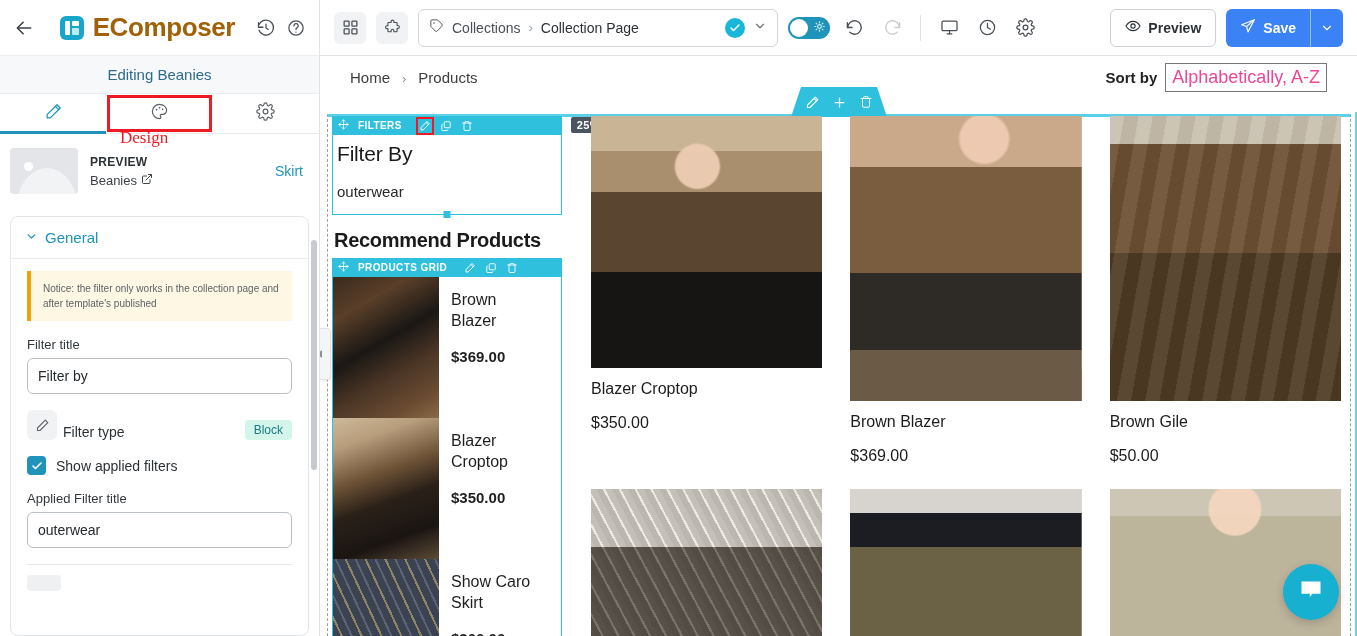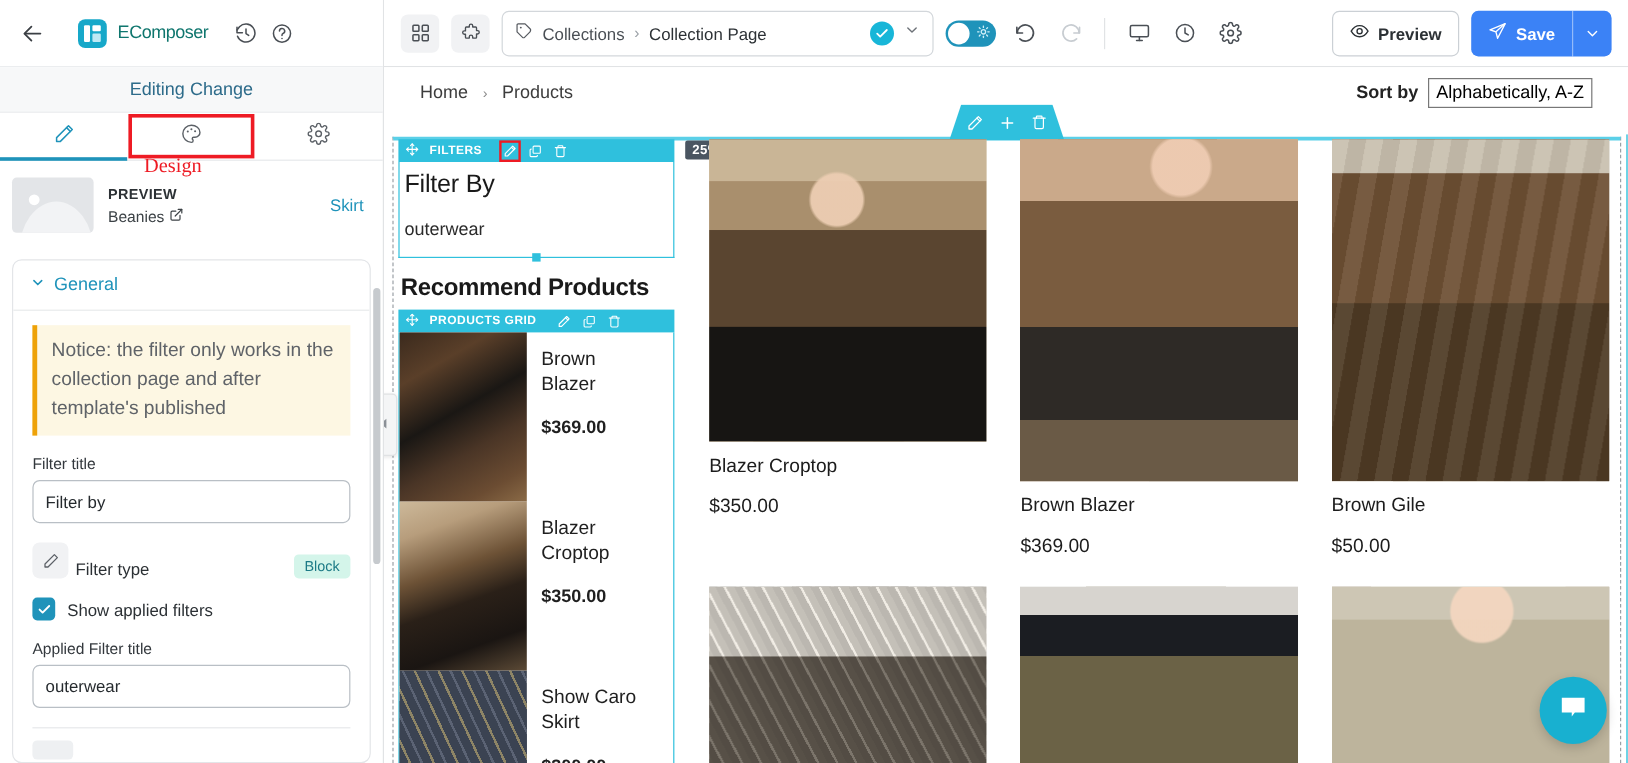--- a/index.html
+++ b/index.html
@@ -21,21 +21,21 @@
     position: relative;
   }
   .lp-header {
     height: 56px; display: flex; align-items: center;
     padding: 0 14px; gap: 10px;
     background: #fff; border-bottom: 1px solid #ebedef;
   }
   .back-arrow { width: 26px; height: 26px; display:flex; align-items:center; justify-content:center; cursor:pointer; color:#3b3f44;}
   .brand { display: flex; align-items: center; gap: 8px; margin-left: 14px; }
   .brand-logo { width: 26px; height: 26px; }
-  .brand-name { font-size: 15px; font-weight: 400; letter-spacing: -0.4px; color: #0f766e; }
+  .brand-name { font-size: 26px; font-weight: 700; letter-spacing: -0.4px; color: #a16207; }
   .hdr-icons { display: flex; align-items: center; gap: 12px; margin-left: 12px; color:#4a4f55; }
   .hdr-icons > span { cursor: pointer; display:flex; }
 
   .editing-title {
     height: 38px; display: flex; align-items: center; justify-content: center;
     font-size: 15px; color: #2d6b8a; background: #f7f8f9;
     border-bottom: 1px solid #ebedef;
   }
   .tabs { display: flex; height: 40px; border-bottom: 1px solid #e7e9eb; position: relative; }
   .tab { flex: 1; display: flex; align-items: center; justify-content: center; cursor: pointer; position: relative; color:#5c6167; }
@@ -64,21 +64,21 @@
   .preview-meta { flex: 1; }
   .preview-label { font-size: 12px; font-weight: 700; letter-spacing: .3px; color: #2c3135; }
   .preview-sub { font-size: 13px; color: #3c4246; margin-top: 4px; display:flex; align-items:center; gap:4px;}
   .change-link { color: #1f93ba; font-size: 14px; cursor: pointer; }
 
   .section-card { margin: 8px 10px 0 10px; border: 1px solid #e3e5e8; border-radius: 8px; flex:1; overflow:hidden;}
   .section-head { display:flex; align-items:center; gap:7px; padding: 12px 14px; font-size:15px; color:#1f93ba; cursor:pointer; border-bottom:1px solid #e8eaec;}
   .section-body { padding: 12px 16px; }
   .notice {
     background: #fdf7e3; border-left: 4px solid #eea208;
-    padding: 10px 12px; font-size: 16px; color: #5f6368; line-height: 1.5;
+    padding: 10px 12px; font-size: 10px; color: #5f6368; line-height: 1.5;
     margin-bottom: 16px;
   }
   .fld-label { font-size: 13px; color: #33383d; margin-bottom: 6px; }
   .txt-input {
     width: 100%; height: 36px; border: 1px solid #b9bfc5; border-radius: 6px;
     padding: 0 10px; font-size: 14px; color: #252a2e; background:#fff;
     font-family: "Liberation Sans", sans-serif;
   }
   .row-filtertype { display:flex; align-items:flex-end; gap:6px; margin-top:16px; }
   .sq-icon { width:30px; height:30px; border-radius:6px; background:#f1f2f4; display:flex; align-items:center; justify-content:center; color:#5c6167;}
@@ -139,21 +139,21 @@
   
   .canvas { flex:1; position:relative; background:#fff; overflow:hidden; font-family:"Liberation Sans", sans-serif; }
   .canvas-inner { position:absolute; inset:0; }
   .page-bar {
     height:42px; display:flex; align-items:center; padding:0 30px;
   }
   .pb-crumb { font-size:15px; color:#3d3d3d; }
   .pb-crumb .sep { color:#8a8a8a; margin:0 8px; font-size:12px; }
   .pb-spacer { flex:1; }
   .sortby-lbl { font-size:15px; font-weight:700; color:#232323; margin-right:8px; }
-  .sortby-box { border:1px solid #777; padding:3px 6px; font-size:15px; color:#000000; }
+  .sortby-box { border:1px solid #777; padding:3px 6px; font-size:18px; color:#ec4899; }
 
   .section-outline {
     position:absolute; left:7px; top:58px; right:6px; bottom:-40px;
     border:1px dashed #9aa0a6; border-top:3px solid #5bd0e8;
   }
   .section-toolbar {
     position:absolute; left:50%; transform:translateX(-50%); top:-30px;
     height:30px; background:#2fc0dd; display:flex; align-items:center; gap:12px;
     padding:0 14px; color:#fff;
     clip-path: polygon(10px 0, calc(100% - 10px) 0, 100% 100%, 0 100%);
@@ -248,21 +248,21 @@
         <span>
           <svg width="18" height="18" viewBox="0 0 24 24" fill="none" stroke="currentColor" stroke-width="1.7" stroke-linecap="round">
               <circle cx="12" cy="12" r="9.5"></circle>
               <path d="M9.2 9.2a2.9 2.9 0 1 1 3.9 2.7c-.7.3-1.1 1-1.1 1.8v.4"></path>
               <circle cx="12" cy="17.4" r=".9" fill="currentColor" stroke="none"></circle>
             </svg>
         </span>
       </div>
     </div>
 
-    <div class="editing-title">Editing Change</div>
+    <div class="editing-title">Editing Beanies</div>
 
     <div class="tabs">
       <div class="tab active">
         <span>
           <svg width="19" height="19" viewBox="0 0 24 24" fill="none" stroke="currentColor" stroke-width="1.6" stroke-linecap="round" stroke-linejoin="round">
               <path d="M16.5 3.5l4 4L8 20H4v-4z"></path>
               <line x1="14.5" y1="5.5" x2="18.5" y2="9.5"></line>
             </svg>
         </span>
       </div>

